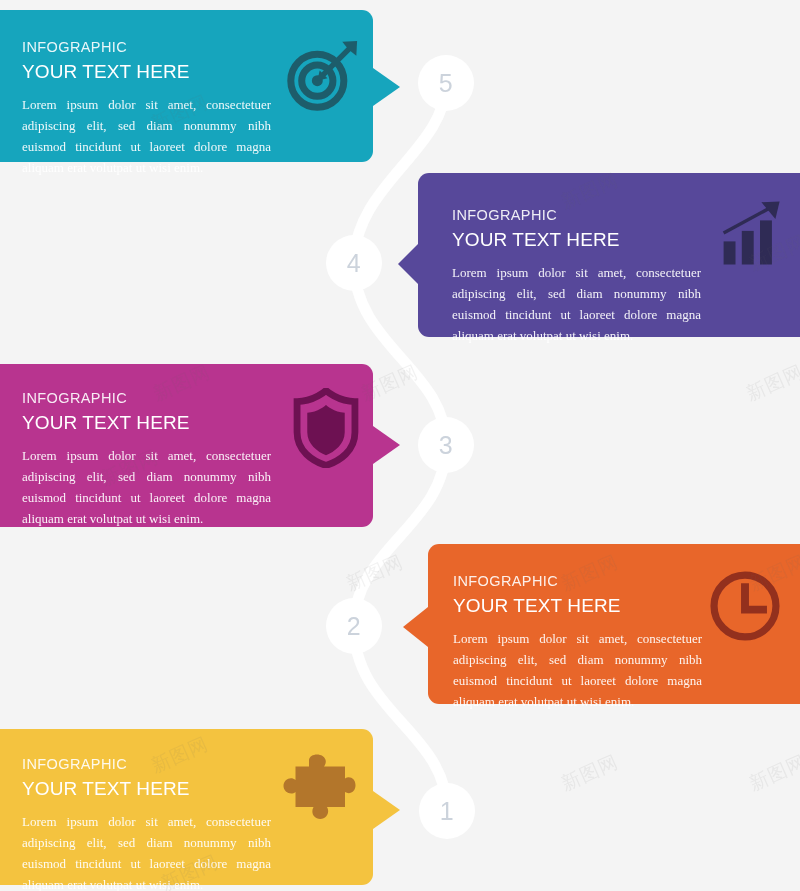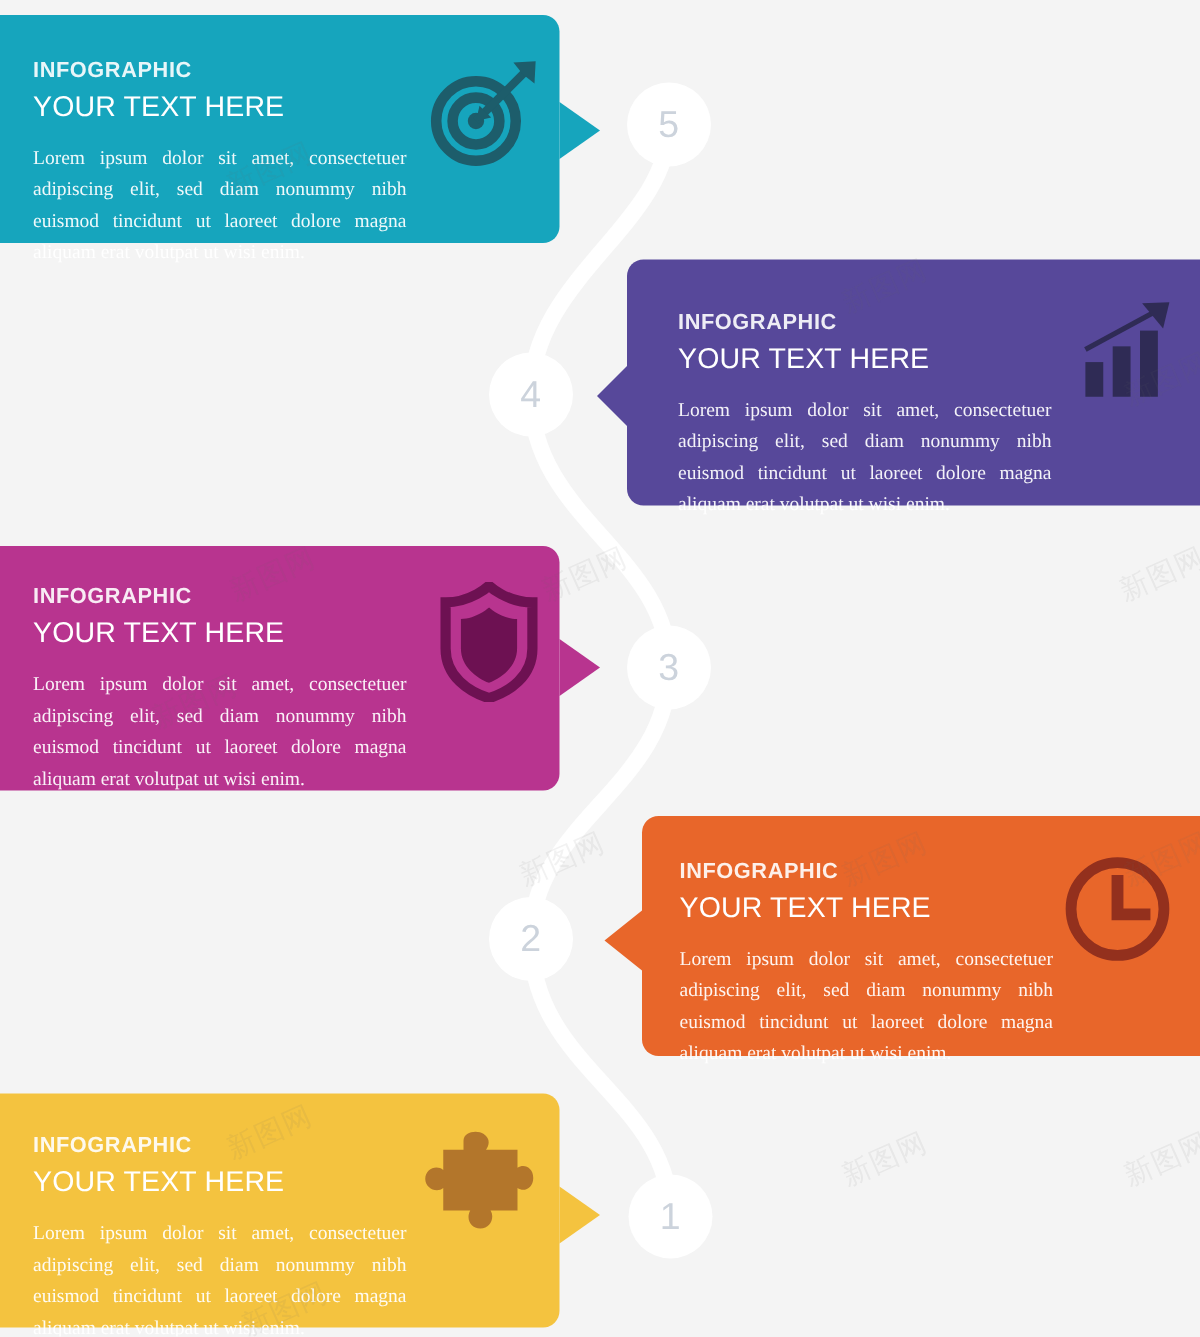--- a/index.html
+++ b/index.html
@@ -66,21 +66,21 @@
     z-index: 2;
   }
 
   .card-text {
     position: absolute;
     z-index: 3;
   }
   .kicker {
     font-family: "Liberation Sans", sans-serif;
     font-size: 14.5px;
-    font-weight: 700;
+    font-weight: 400;
     letter-spacing: 0.4px;
     color: rgba(255,255,255,0.90);
     line-height: 1.25;
   }
   .headline {
     font-family: "Liberation Sans", sans-serif;
     font-size: 19px;
     font-weight: 400;
     letter-spacing: 0.1px;
     color: #ffffff;

